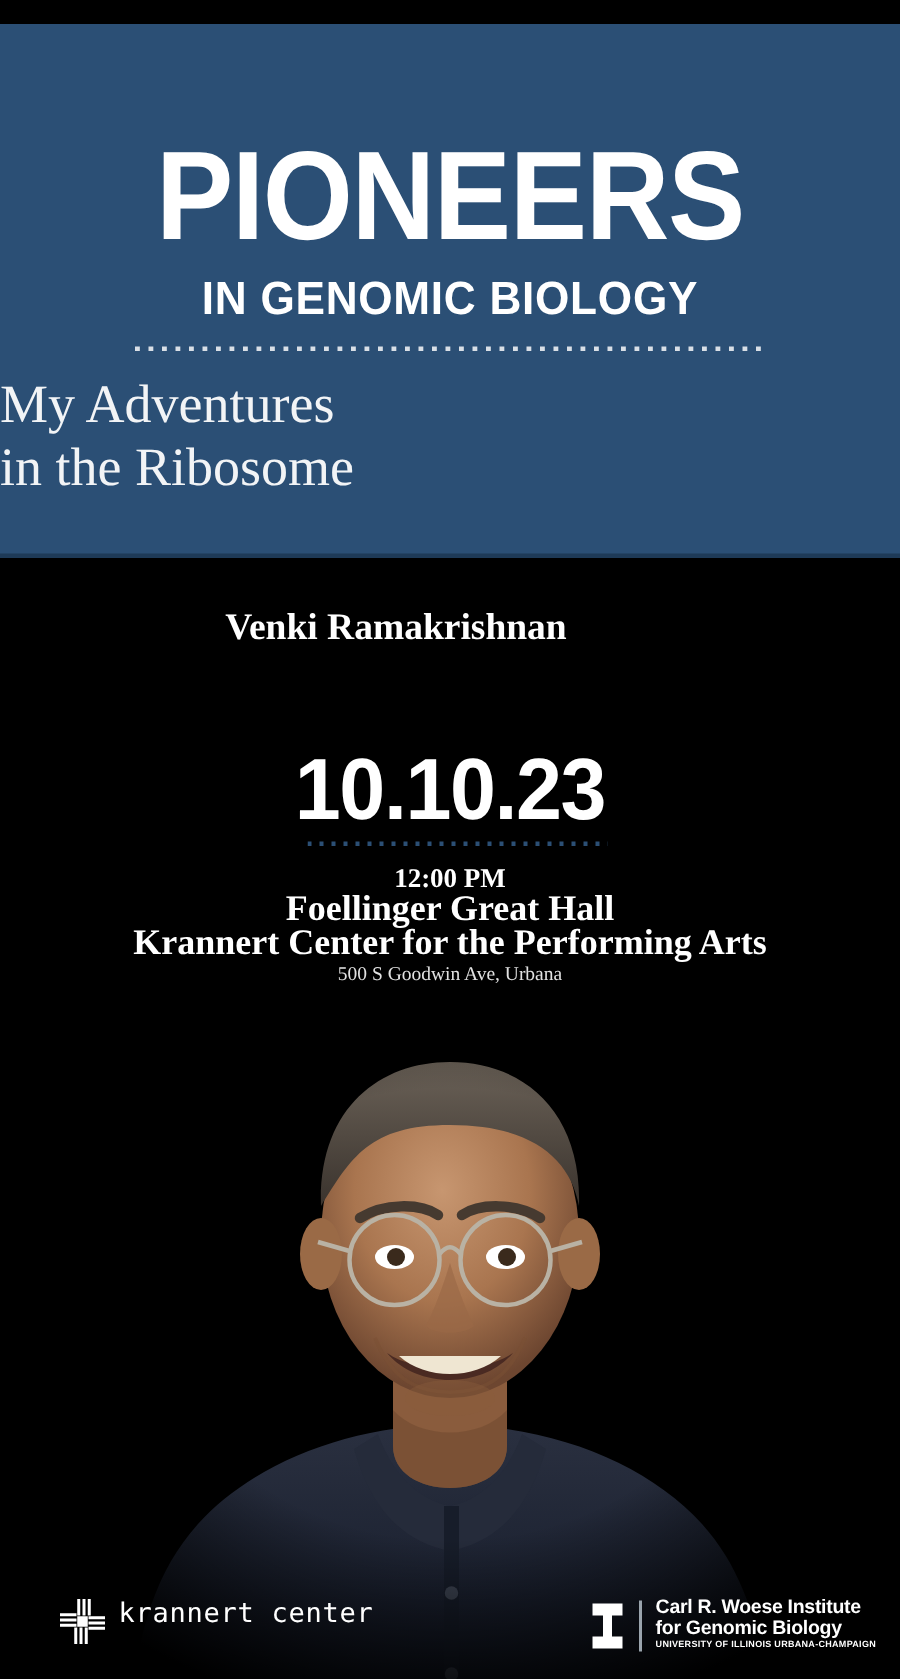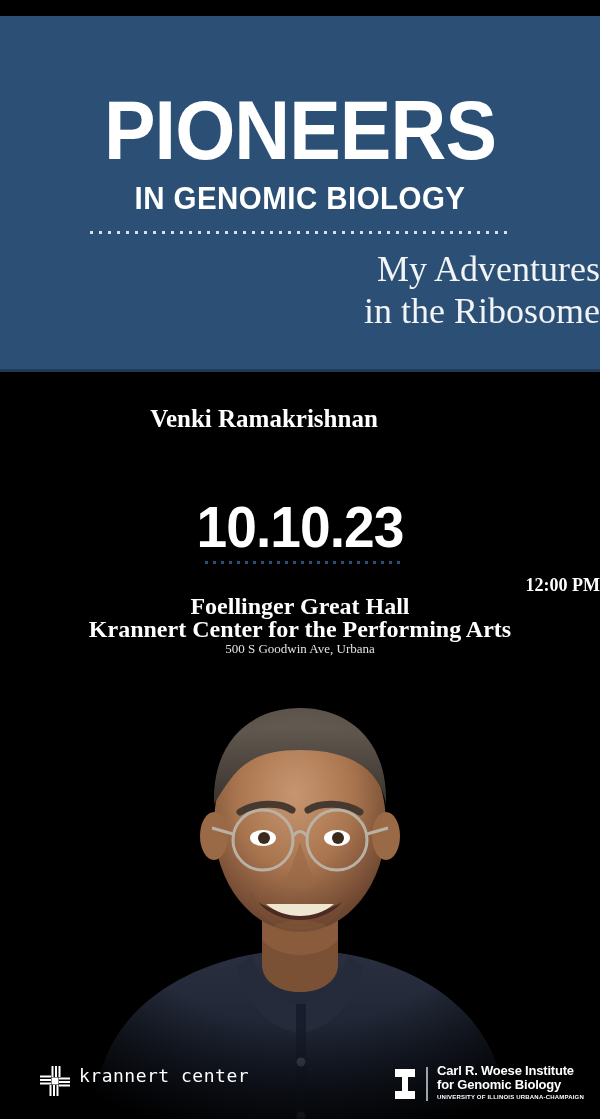--- a/index.html
+++ b/index.html
@@ -80,21 +80,21 @@
     background-image: linear-gradient(to right,
         #2b4f75 0 3px, rgba(0,0,0,0) 3px 8px);
     background-size: 8px 3px;
     background-repeat: repeat-x;
   }
 
   .talk-title {
     position: absolute;
     left: 0; top: 232px;
     width: 600px;
-    text-align: right;
+    text-align: left;
     color: #f2f4f6;
     font-family: "Liberation Serif", serif;
     font-size: 36px;
     line-height: 42px;
   }
 
   
   .speaker-name {
     position: absolute;
     left: 0; top: 389px;
@@ -131,21 +131,21 @@
     letter-spacing: -1px;
     transform: scaleX(0.95);
     transform-origin: center top;
   }
 
   
   .event-time {
     position: absolute;
     left: 0; top: 558px;
     width: 600px;
-    text-align: right;
+    text-align: center;
     color: #ffffff;
     font-family: "Liberation Serif", serif;
     font-weight: bold;
     font-size: 18px;
     line-height: 22px;
   }
   .venue {
     position: absolute;
     left: 0; top: 579px;
     width: 600px;

